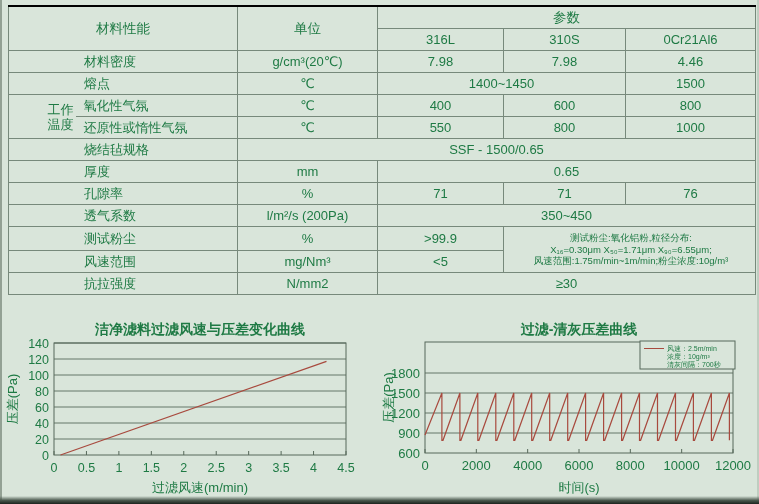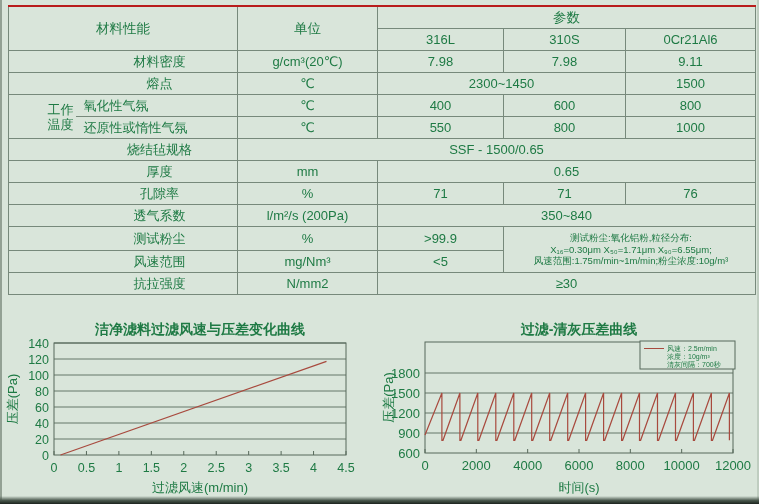--- a/index.html
+++ b/index.html
@@ -10,29 +10,29 @@
     overflow:hidden;
     font-family:"Liberation Sans","DejaVu Sans",sans-serif;
     color:var(--txt,#1e7a44);
   }
   
   #spec-table{
     position:absolute;left:8px;top:5px;width:747px;
     border-collapse:collapse;table-layout:fixed;
     font-size:13px;color:var(--txt,#1e7a44);
     border:1px solid var(--line,#77897b);
-    border-top:2px solid #b91c1c;
+    border-top:2px solid #000000;
   }
   #spec-table td{
     border:1px solid var(--line,#77897b);
     padding:0 2px;height:21px;
     text-align:center;vertical-align:middle;
     overflow:hidden;white-space:nowrap;
   }
-  #spec-table td.lbl{text-align:center;padding-left:75px;}
+  #spec-table td.lbl{text-align:left;padding-left:75px;}
   #spec-table td.lbl2{text-align:left;padding-left:8px;}
   #spec-table td.th{font-size:13.5px;}
   #spec-table td.group{border-right-style:hidden;text-align:right;}
   #spec-table td.group span{display:inline-block;width:32px;line-height:15px;white-space:normal;}
   #spec-table td.note{
     text-align:center;font-size:9.5px;line-height:11.5px;
     padding:2px 3px 2px 6px;white-space:normal;
   }
   #spec-table td.note div{white-space:nowrap;}
   
@@ -70,27 +70,27 @@
         <td>316L</td>
         <td>310S</td>
         <td>0Cr21Al6</td>
       </tr>
 
       <tr style="height:22px">
         <td colspan="2" class="lbl">材料密度</td>
         <td>g/cm³(20℃)</td>
         <td>7.98</td>
         <td>7.98</td>
-        <td>9.11</td>
+        <td>4.46</td>
       </tr>
 
       <tr style="height:22px">
         <td colspan="2" class="lbl">熔点</td>
         <td>℃</td>
-        <td colspan="2">2300~1450</td>
+        <td colspan="2">1400~1450</td>
         <td>1500</td>
       </tr>
 
       <tr style="height:21px">
         <td rowspan="2" class="group"><span>工作温度</span></td>
         <td class="lbl2">氧化性气氛</td>
         <td>℃</td>
         <td>400</td>
         <td>600</td>
         <td>800</td>
@@ -118,21 +118,21 @@
         <td colspan="2" class="lbl">孔隙率</td>
         <td>%</td>
         <td>71</td>
         <td>71</td>
         <td>76</td>
       </tr>
 
       <tr style="height:22px">
         <td colspan="2" class="lbl">透气系数</td>
         <td>l/m²/s (200Pa)</td>
-        <td colspan="3">350~840</td>
+        <td colspan="3">350~450</td>
       </tr>
 
       <tr style="height:24px">
         <td colspan="2" class="lbl">测试粉尘</td>
         <td>%</td>
         <td>&gt;99.9</td>
         <td colspan="2" rowspan="2" class="note">
           <div>测试粉尘:氧化铝粉,粒径分布:</div>
           <div>X₁₆=0.30μm  X₅₀=1.71μm  X₉₀=6.55μm;</div>
           <div>风速范围:1.75m/min~1m/min;粉尘浓度:10g/m³</div>

